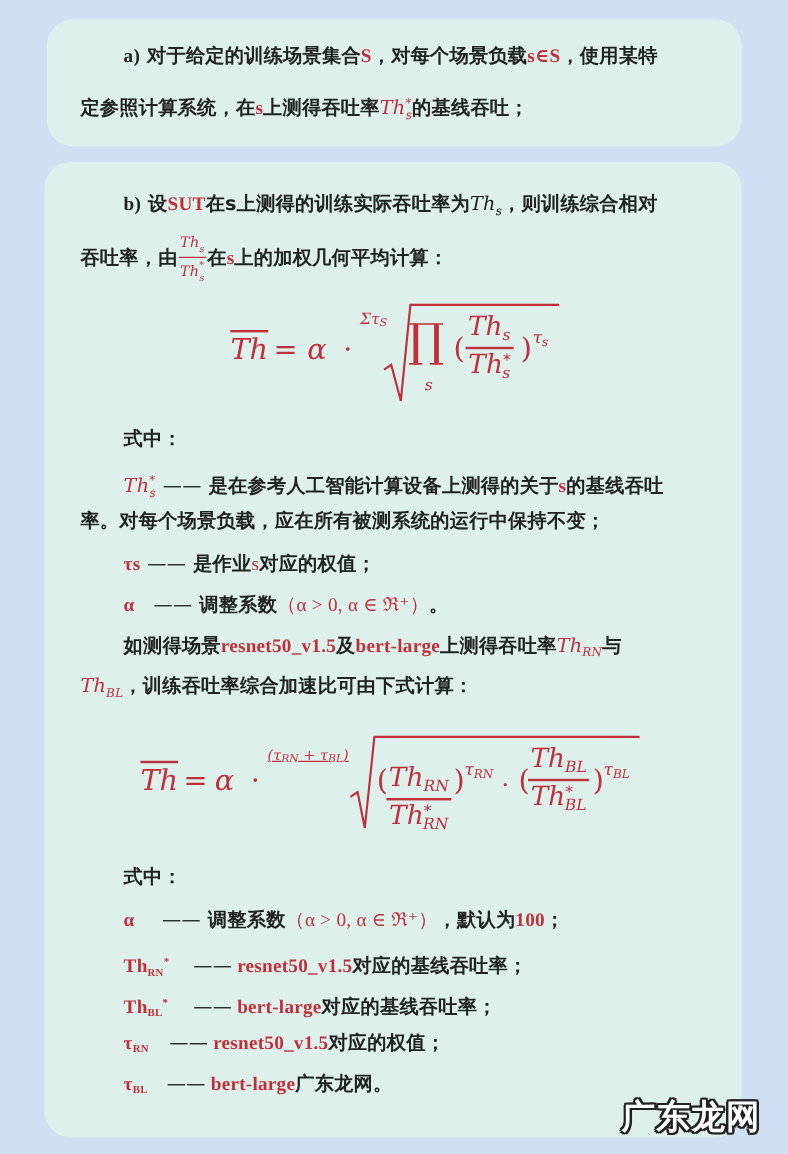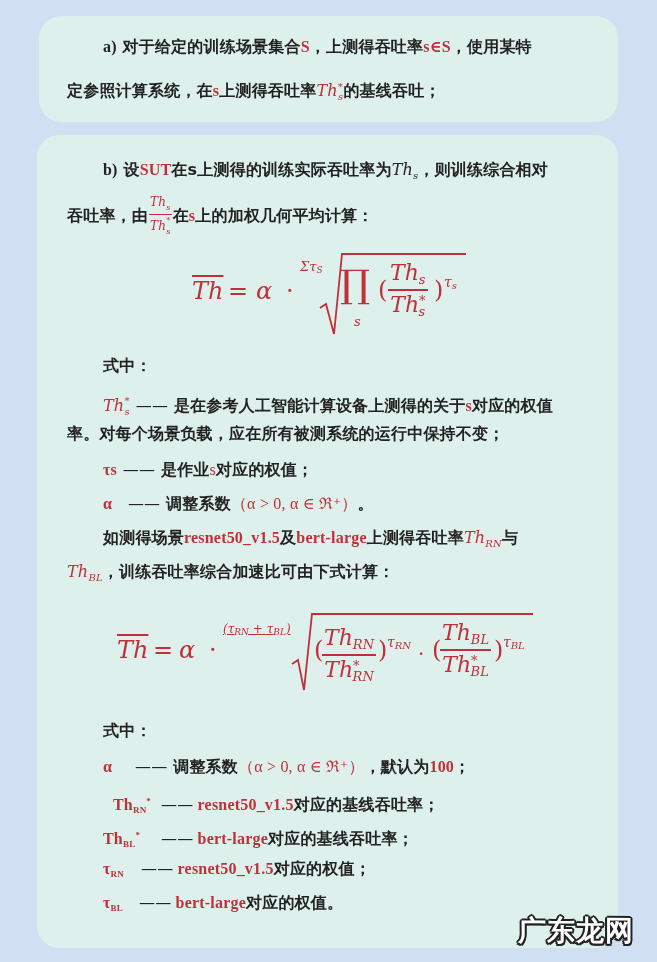--- a/index.html
+++ b/index.html
@@ -75,21 +75,21 @@
       letter-spacing: 1px;
     }
   </style>
 </head>
 <body>
 
 <div class="card" id="card-a"></div>
 
 <div class="line" style="left:103px; top:36px;">
   <span class="serif">a)</span>
-  <span>对于给定的训练场景集合</span><span class="red serif">S</span><span>，上测得吞吐率</span><span class="red serif">s∈S</span><span>，使用某特</span>
+  <span>对于给定的训练场景集合</span><span class="red serif">S</span><span>，对每个场景负载</span><span class="red serif">s∈S</span><span>，使用某特</span>
 </div>
 <div class="line" style="left:67px; top:76px;">
   <span>定参照计算系统，在</span><span class="red serif">s</span><span>上测得吞吐率</span><span class="red ital"><span>Th</span><span class="sup" style="vertical-align:6px;margin-right:-5px">*</span><span class="sub">s</span></span><span>的基线吞吐；</span>
 </div>
 
 <div class="card" id="card-b"></div>
 
 <div class="line" style="left:103px; top:159px;">
   <span class="serif">b)</span>
   <span>设</span><span class="red serif">SUT</span><span>在s上测得的训练实际吞吐率为</span><span class="ital"><span>Th</span><span class="sub">s</span></span><span>，则训练综合相对</span>
@@ -118,21 +118,21 @@
     <span class="den"><span>Th</span><span class="sup" style="font-size:13px;margin-right:-7px">*</span><span class="sub" style="font-size:13px">s</span></span>
   </span>
   <span style="position:absolute; left:94px; top:14px; font-size:24px; font-style:normal;">)</span>
   <span style="position:absolute; left:104px; top:12px; font-size:14px;"><span>τ</span><span class="sub" style="font-size:10px;vertical-align:-2px">s</span></span>
 </div>
 
 <div class="line" style="left:103px; top:355px;">式中：</div>
 
 <div class="line" style="left:103px; top:390px;">
   <span class="red ital"><span>Th</span><span class="sup" style="margin-right:-5px">*</span><span class="sub">s</span></span>
-  <span class="norm">——</span><span> 是在参考人工智能计算设备上测得的关于</span><span class="red serif">s</span><span>对应的权值</span>
+  <span class="norm">——</span><span> 是在参考人工智能计算设备上测得的关于</span><span class="red serif">s</span><span>的基线吞吐</span>
 </div>
 <div class="line" style="left:67px; top:423px;">率。对每个场景负载，应在所有被测系统的运行中保持不变；</div>
 
 <div class="line" style="left:103px; top:459px;">
   <span class="red serif">τs</span>
   <span class="norm">——</span><span> 是作业</span><span class="red serif norm">s</span><span>对应的权值；</span>
 </div>
 
 <div class="line" style="left:103px; top:493px;">
   <span class="red serif" style="margin-right:10px">α</span>
@@ -151,21 +151,21 @@
   <span style="position:absolute; left:36px; top:8px; font-style:normal;">=</span>
   <span style="position:absolute; left:62px; top:8px;">α</span>
   <span style="position:absolute; left:92px; top:8px; font-style:normal;">·</span>
   <span style="position:absolute; left:106px; top:-6px; font-size:12px;text-decoration:underline;"><span>(τ</span><span style="font-size:9px;vertical-align:-2px">RN</span><span> + τ</span><span style="font-size:9px;vertical-align:-2px">BL</span><span>)</span></span>
 </div>
 <svg style="position:absolute; left:290px; top:610px;" width="245" height="85">
   <polyline points="2,54 8,50 14,80 22,4 243,4" fill="none" stroke="#c0303a" stroke-width="1.8"></polyline>
 </svg>
 <div class="formula" style="left:314px; top:622px;">
   <span style="position:absolute; left:0; top:14px; font-size:24px; font-style:normal;">(</span>
-  <span class="big-frac" style="position:absolute; left:8px; top:5px;">
+  <span class="big-frac" style="position:absolute; left:8px; top:16px;">
     <span class="num"><span>Th</span><span class="sub" style="font-size:13px">RN</span></span>
     <span class="bar"></span>
     <span class="den"><span>Th</span><span class="sup" style="font-size:13px;margin-right:-7px">*</span><span class="sub" style="font-size:13px">RN</span></span>
   </span>
   <span style="position:absolute; left:64px; top:14px; font-size:24px; font-style:normal;">)</span>
   <span style="position:absolute; left:73px; top:12px; font-size:14px;"><span>τ</span><span style="font-size:10px;vertical-align:-2px">RN</span></span>
   <span style="position:absolute; left:104px; top:20px; font-size:20px; font-style:normal;">·</span>
   <span style="position:absolute; left:118px; top:14px; font-size:24px; font-style:normal;">(</span>
   <span class="big-frac" style="position:absolute; left:126px; top:0;">
     <span class="num"><span>Th</span><span class="sub" style="font-size:13px">BL</span></span>
@@ -175,29 +175,29 @@
   <span style="position:absolute; left:180px; top:14px; font-size:24px; font-style:normal;">)</span>
   <span style="position:absolute; left:189px; top:12px; font-size:14px;"><span>τ</span><span style="font-size:10px;vertical-align:-2px">BL</span></span>
 </div>
 
 <div class="line" style="left:103px; top:720px;">式中：</div>
 
 <div class="line" style="left:103px; top:756px;">
   <span class="red serif" style="display:inline-block;width:32px">α</span><span class="norm">——</span><span> 调整系数</span><span class="red serif norm">（α &gt; 0, α ∈ ℜ⁺）</span><span>，默认为</span><span class="red serif">100</span><span>；</span>
 </div>
 
-<div class="line" style="left:103px; top:790px;text-align:center;">
+<div class="line" style="left:103px; top:790px;">
   <span class="red serif" style="display:inline-block;width:58px"><span>Th</span><span style="font-size:9px;vertical-align:-3px">RN</span><span style="font-size:9px;vertical-align:6px">*</span></span><span class="norm">——</span><span class="red serif"> resnet50_v1.5</span><span>对应的基线吞吐率；</span>
 </div>
 
 <div class="line" style="left:103px; top:824px;">
   <span class="red serif" style="display:inline-block;width:58px"><span>Th</span><span style="font-size:9px;vertical-align:-3px">BL</span><span style="font-size:9px;vertical-align:6px">*</span></span><span class="norm">——</span><span class="red serif"> bert-large</span><span>对应的基线吞吐率；</span>
 </div>
 
 <div class="line" style="left:103px; top:858px;">
   <span class="red serif" style="display:inline-block;width:38px"><span>τ</span><span style="font-size:9px;vertical-align:-3px">RN</span></span><span class="norm">——</span><span class="red serif"> resnet50_v1.5</span><span>对应的权值；</span>
 </div>
 
 <div class="line" style="left:103px; top:892px;">
-  <span class="red serif" style="display:inline-block;width:36px"><span>τ</span><span style="font-size:9px;vertical-align:-3px">BL</span></span><span class="norm">——</span><span class="red serif"> bert-large</span><span>对应的权值。</span>
+  <span class="red serif" style="display:inline-block;width:36px"><span>τ</span><span style="font-size:9px;vertical-align:-3px">BL</span></span><span class="norm">——</span><span class="red serif"> bert-large</span><span>广东龙网。</span>
 </div>
 
 <div class="watermark">广东龙网</div>
 
 </body></html>

